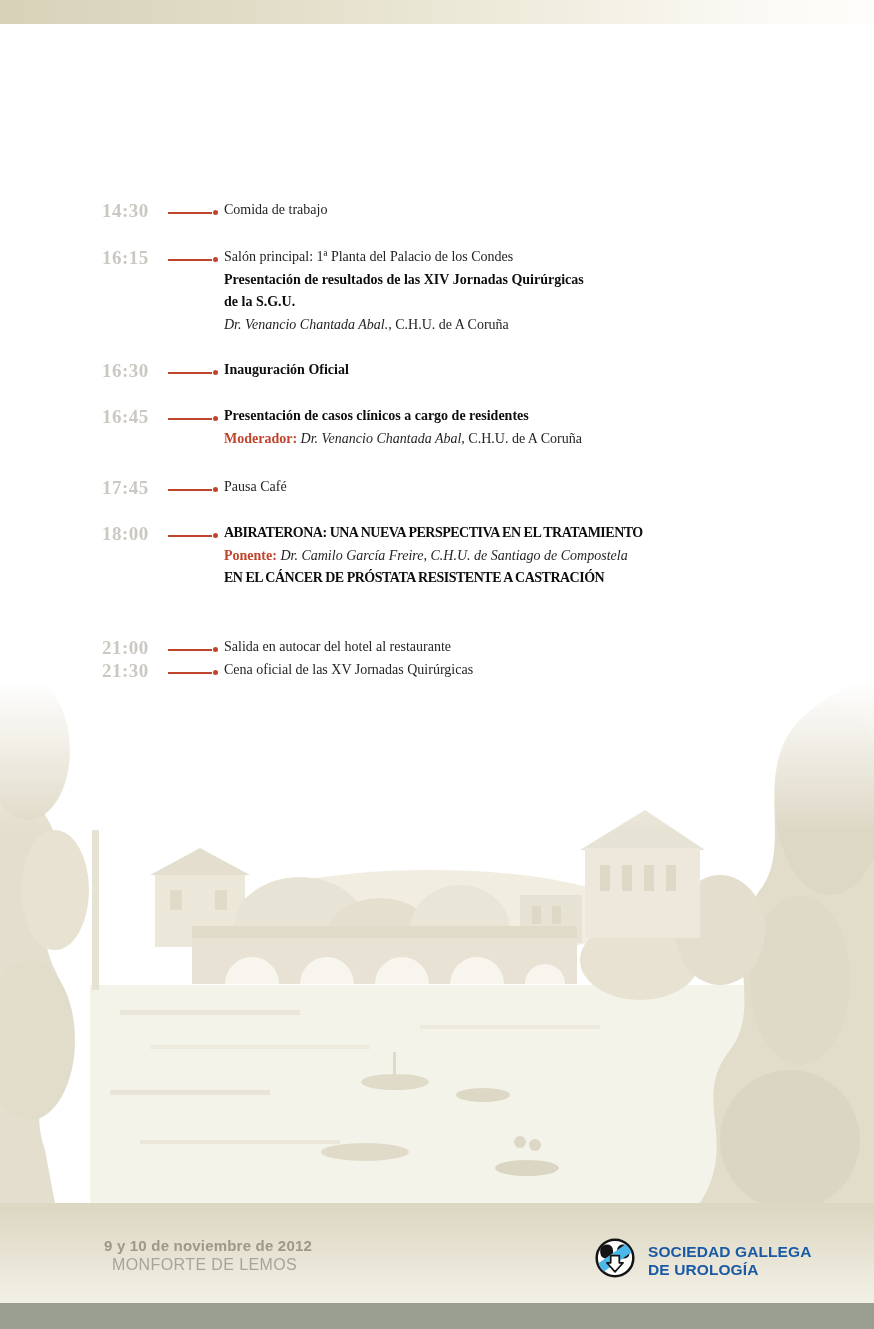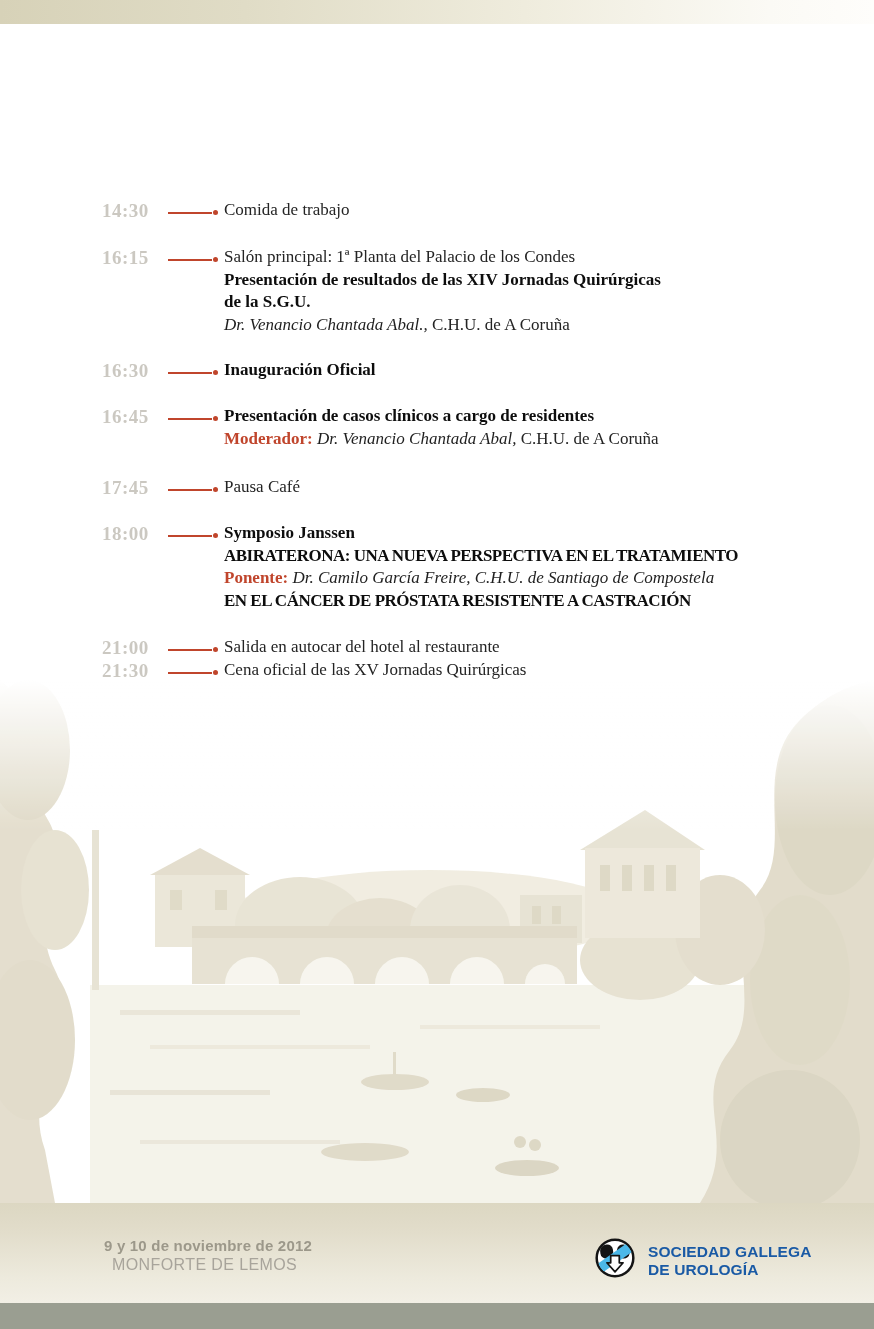--- a/index.html
+++ b/index.html
@@ -26,21 +26,21 @@
   .entry:nth-of-type(6){top:522px}
   .entry:nth-of-type(7){top:636px}
   .entry:nth-of-type(8){top:659px}
   .time{
     width:64px; font-weight:bold; font-size:19px; line-height:23px;
     color:var(--time-gray,#cbc8c1); letter-spacing:.5px;
   }
   .connector{ width:58px; display:flex; align-items:center; padding-top:11px; }
   .cline{ width:44px; height:2px; background:var(--accent-red,#c0452c); margin-left:2px; }
   .cdot{ width:5px; height:5px; border-radius:50%; background:var(--accent-red,#c0452c); margin-left:1px; }
-  .content{ flex:1; font-size:17px; line-height:22.7px; color:#222; }
+  .content{ flex:1; font-size:14px; line-height:22.7px; color:#222; }
   .line{ min-height:22px; white-space:nowrap; }
   .seg-normal{ color:#242424; }
   .seg-bold{ font-weight:bold; color:#0d0d0d; }
   .seg-caps{ font-weight:bold; color:#0d0d0d; letter-spacing:-0.5px; }
   .seg-italic{ font-style:italic; color:#1f1f1f; }
   .seg-redlabel{ font-weight:bold; color:var(--accent-red,#c0452c); }
   
   .footer-band{
     position:absolute; left:0; top:1203px; width:874px; height:100px;
     background:linear-gradient(180deg,#dcd7c2 0%, #e2ddcb 30%, #edeadd 75%, #f2efe5 100%);
@@ -198,21 +198,20 @@
           <div class="line"><span class="seg-normal">Pausa Café</span></div>
         </div>
     </div>
       <div class="entry">
       <div class="time">18:00</div>
       <div class="connector">
         <span class="cline"></span>
         <span class="cdot"></span>
       </div>
       <div class="content">
-          <div class="line"><span class="seg-bold">Symposio Janssen</span></div>
           <div class="line"><span class="seg-caps">ABIRATERONA: UNA NUEVA PERSPECTIVA EN EL TRATAMIENTO</span></div>
           <div class="line"><span class="seg-redlabel">Ponente: </span><span class="seg-italic">Dr. Camilo García Freire, C.H.U. de Santiago de Compostela</span></div>
           <div class="line"><span class="seg-caps">EN EL CÁNCER DE PRÓSTATA RESISTENTE A CASTRACIÓN</span></div>
         </div>
     </div>
       <div class="entry">
       <div class="time">21:00</div>
       <div class="connector">
         <span class="cline"></span>
         <span class="cdot"></span>

